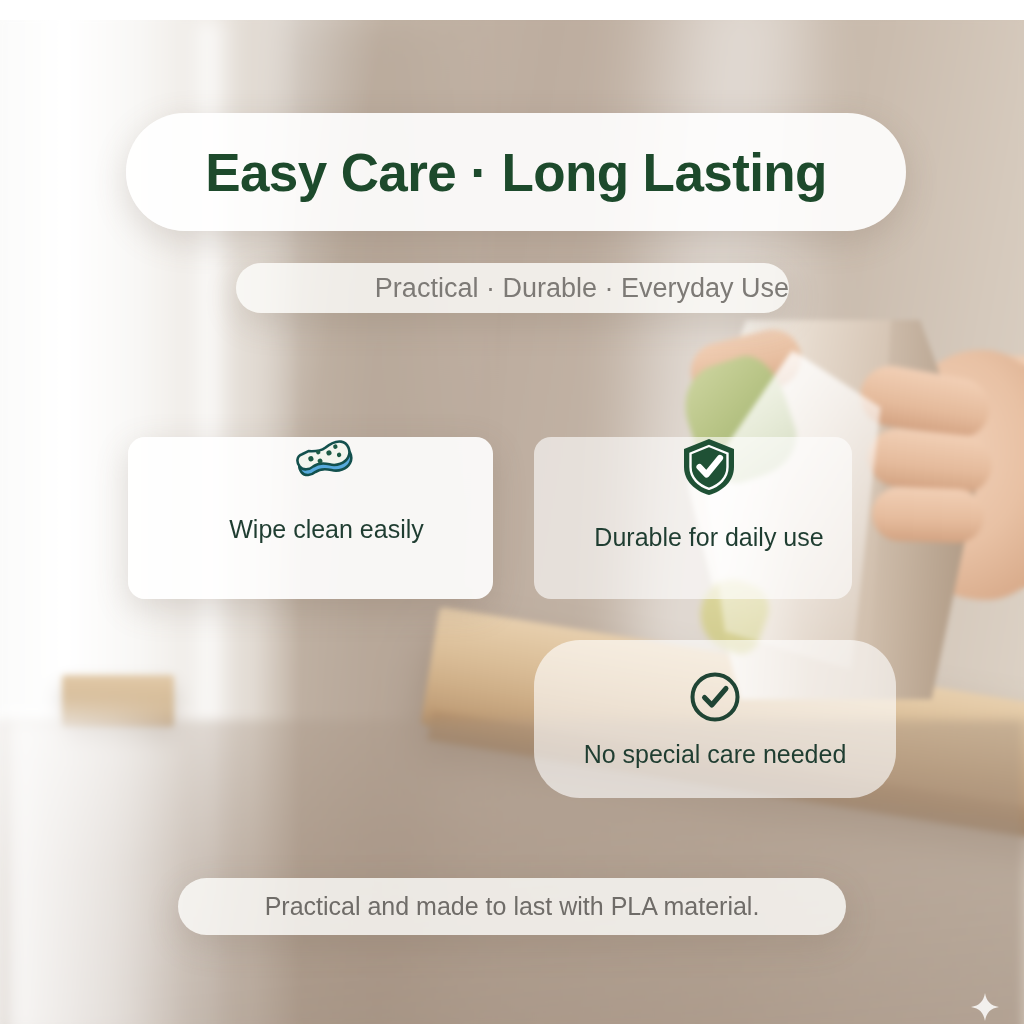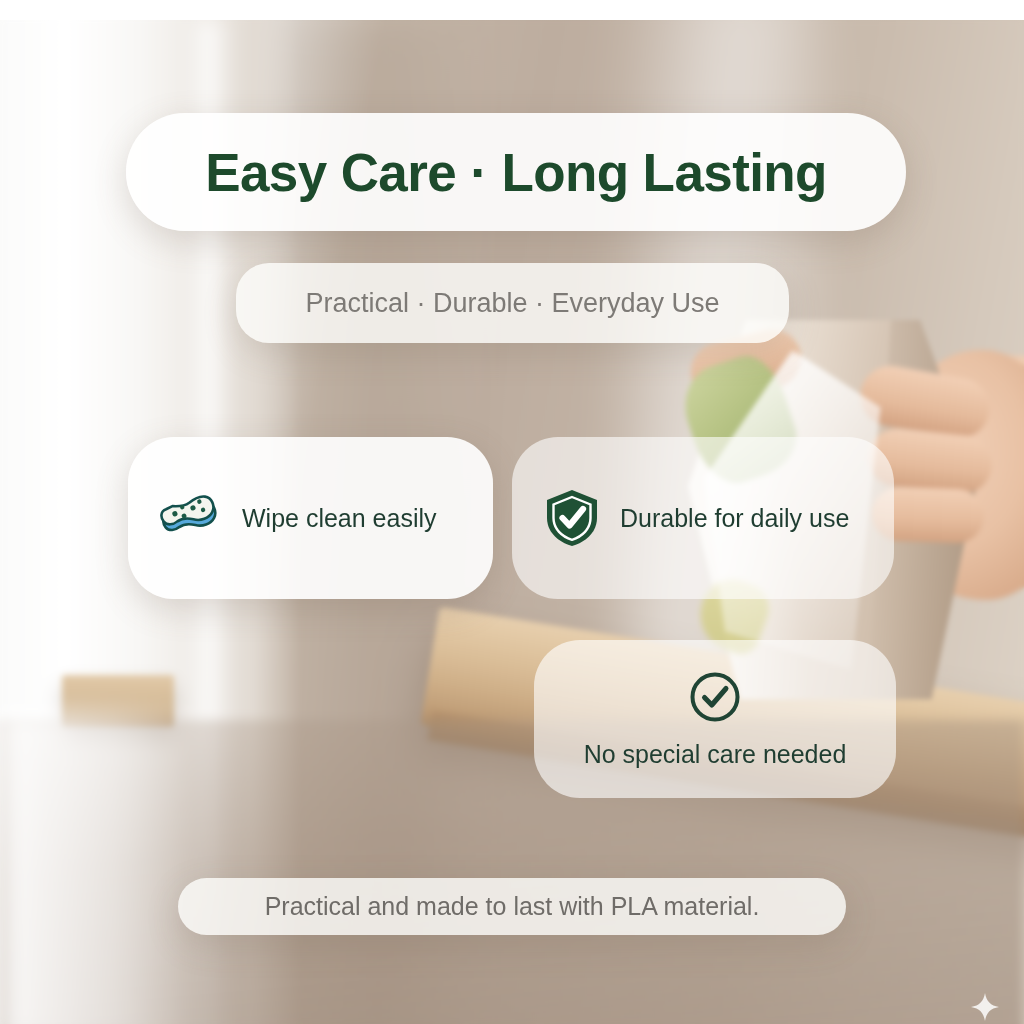--- a/index.html
+++ b/index.html
@@ -222,43 +222,43 @@
     font-weight: 700;
     letter-spacing: -.6px;
     color: #1d4a2c;
     white-space: nowrap;
   }
 
   
   .subtitle-pill {
     position: absolute;
     left: 236px; top: 243px;
-    width: 553px; height: 80px;
+    width: 553px; height: 50px;
     border-radius: 33px;
-    display: flex; align-items: center; justify-content: center;
+    display: flex; align-items: center; justify-content: flex-end;
   }
   .subtitle-text {
     font-size: 27px;
     font-weight: 400;
     color: #7d7a76;
     white-space: nowrap;
   }
 
   
   .card {
     position: absolute;
     border-radius: 46px;
     display: flex;
     align-items: center;
   }
-  .card.row { flex-direction: row; padding-left: 32px; gap: 20px; }
+  .card.row { flex-direction: column; padding-left: 32px; gap: 26px; border-radius: 17px; }
   .card.stack { flex-direction: column; justify-content: center; gap: 16px; }
 
   .card-1 { left: 128px; top: 417px; width: 365px; height: 162px; }
-  .card-2 { left: 512px; top: 417px; width: 382px; height: 162px;
+  .card-2 { left: 534px; top: 417px; width: 318px; height: 162px;
             background: rgba(255,255,255,.60); }
   .card-3 { left: 130px; top: 620px; width: 365px; height: 158px; }
   .card-4 { left: 534px; top: 620px; width: 362px; height: 158px;
             background: rgba(255,255,255,.62); }
 
   .card-label {
     font-size: 25px;
     font-weight: 400;
     color: #1f3d31;
     white-space: nowrap;

